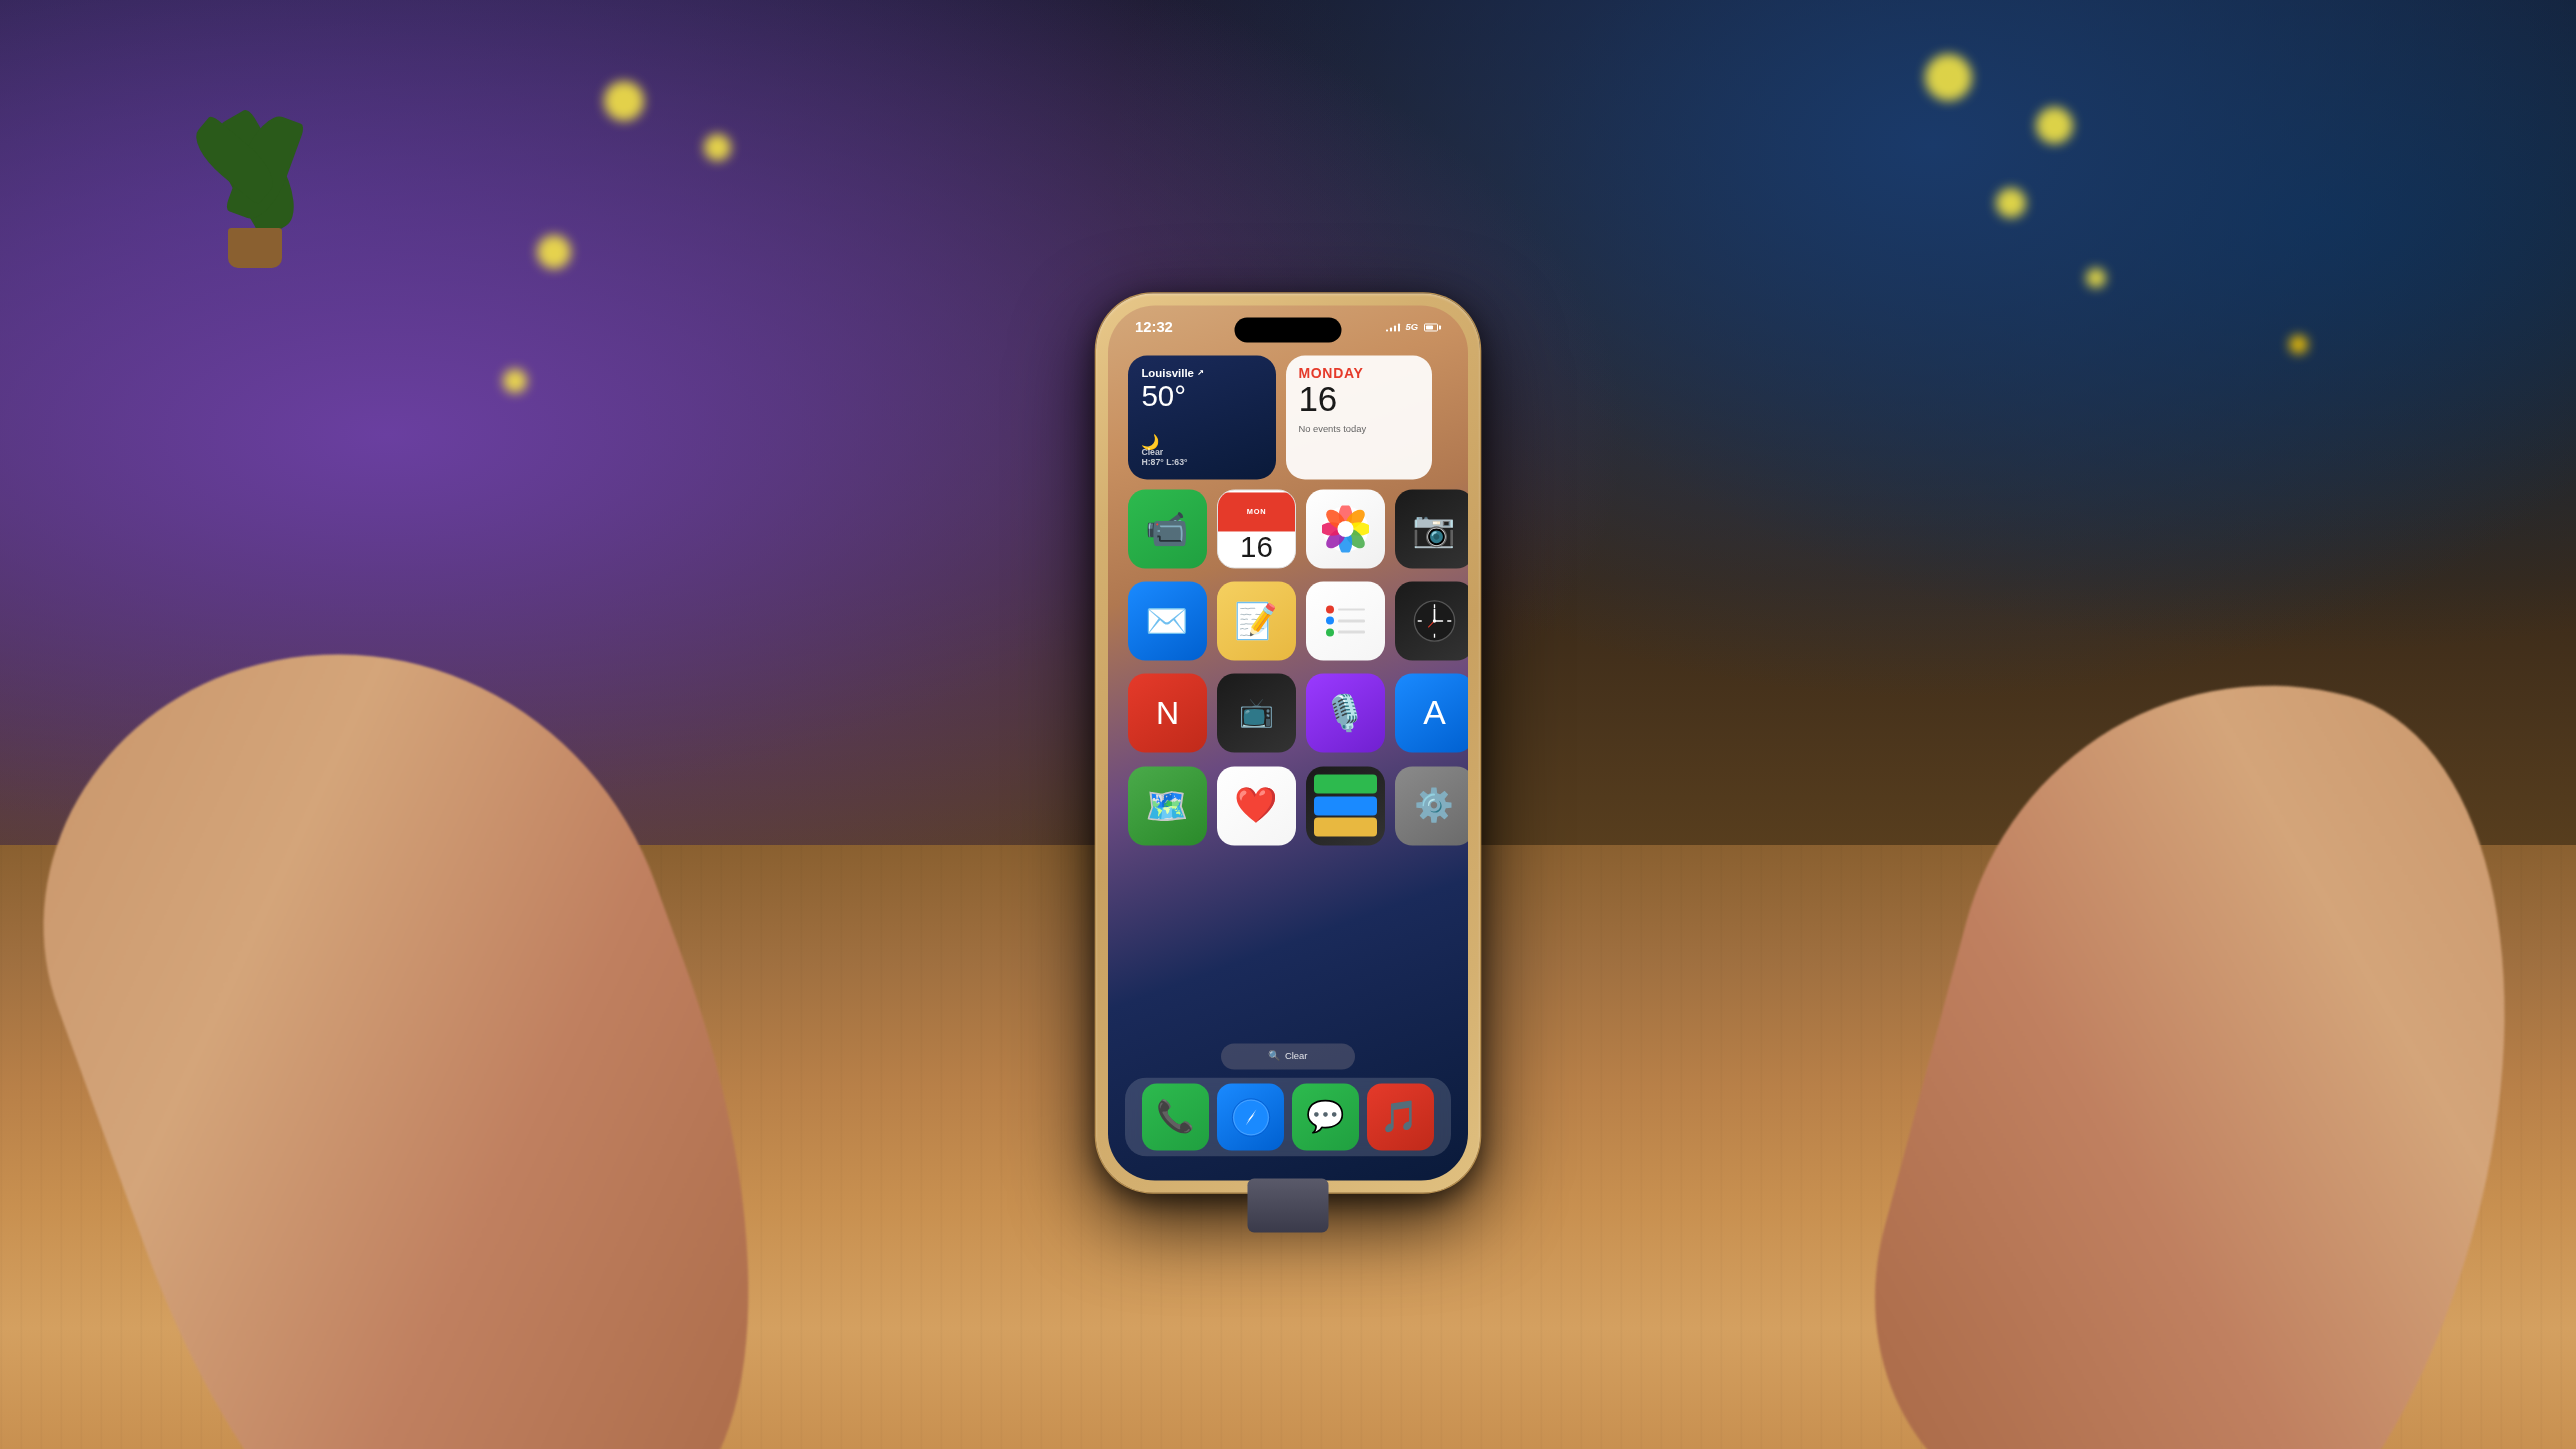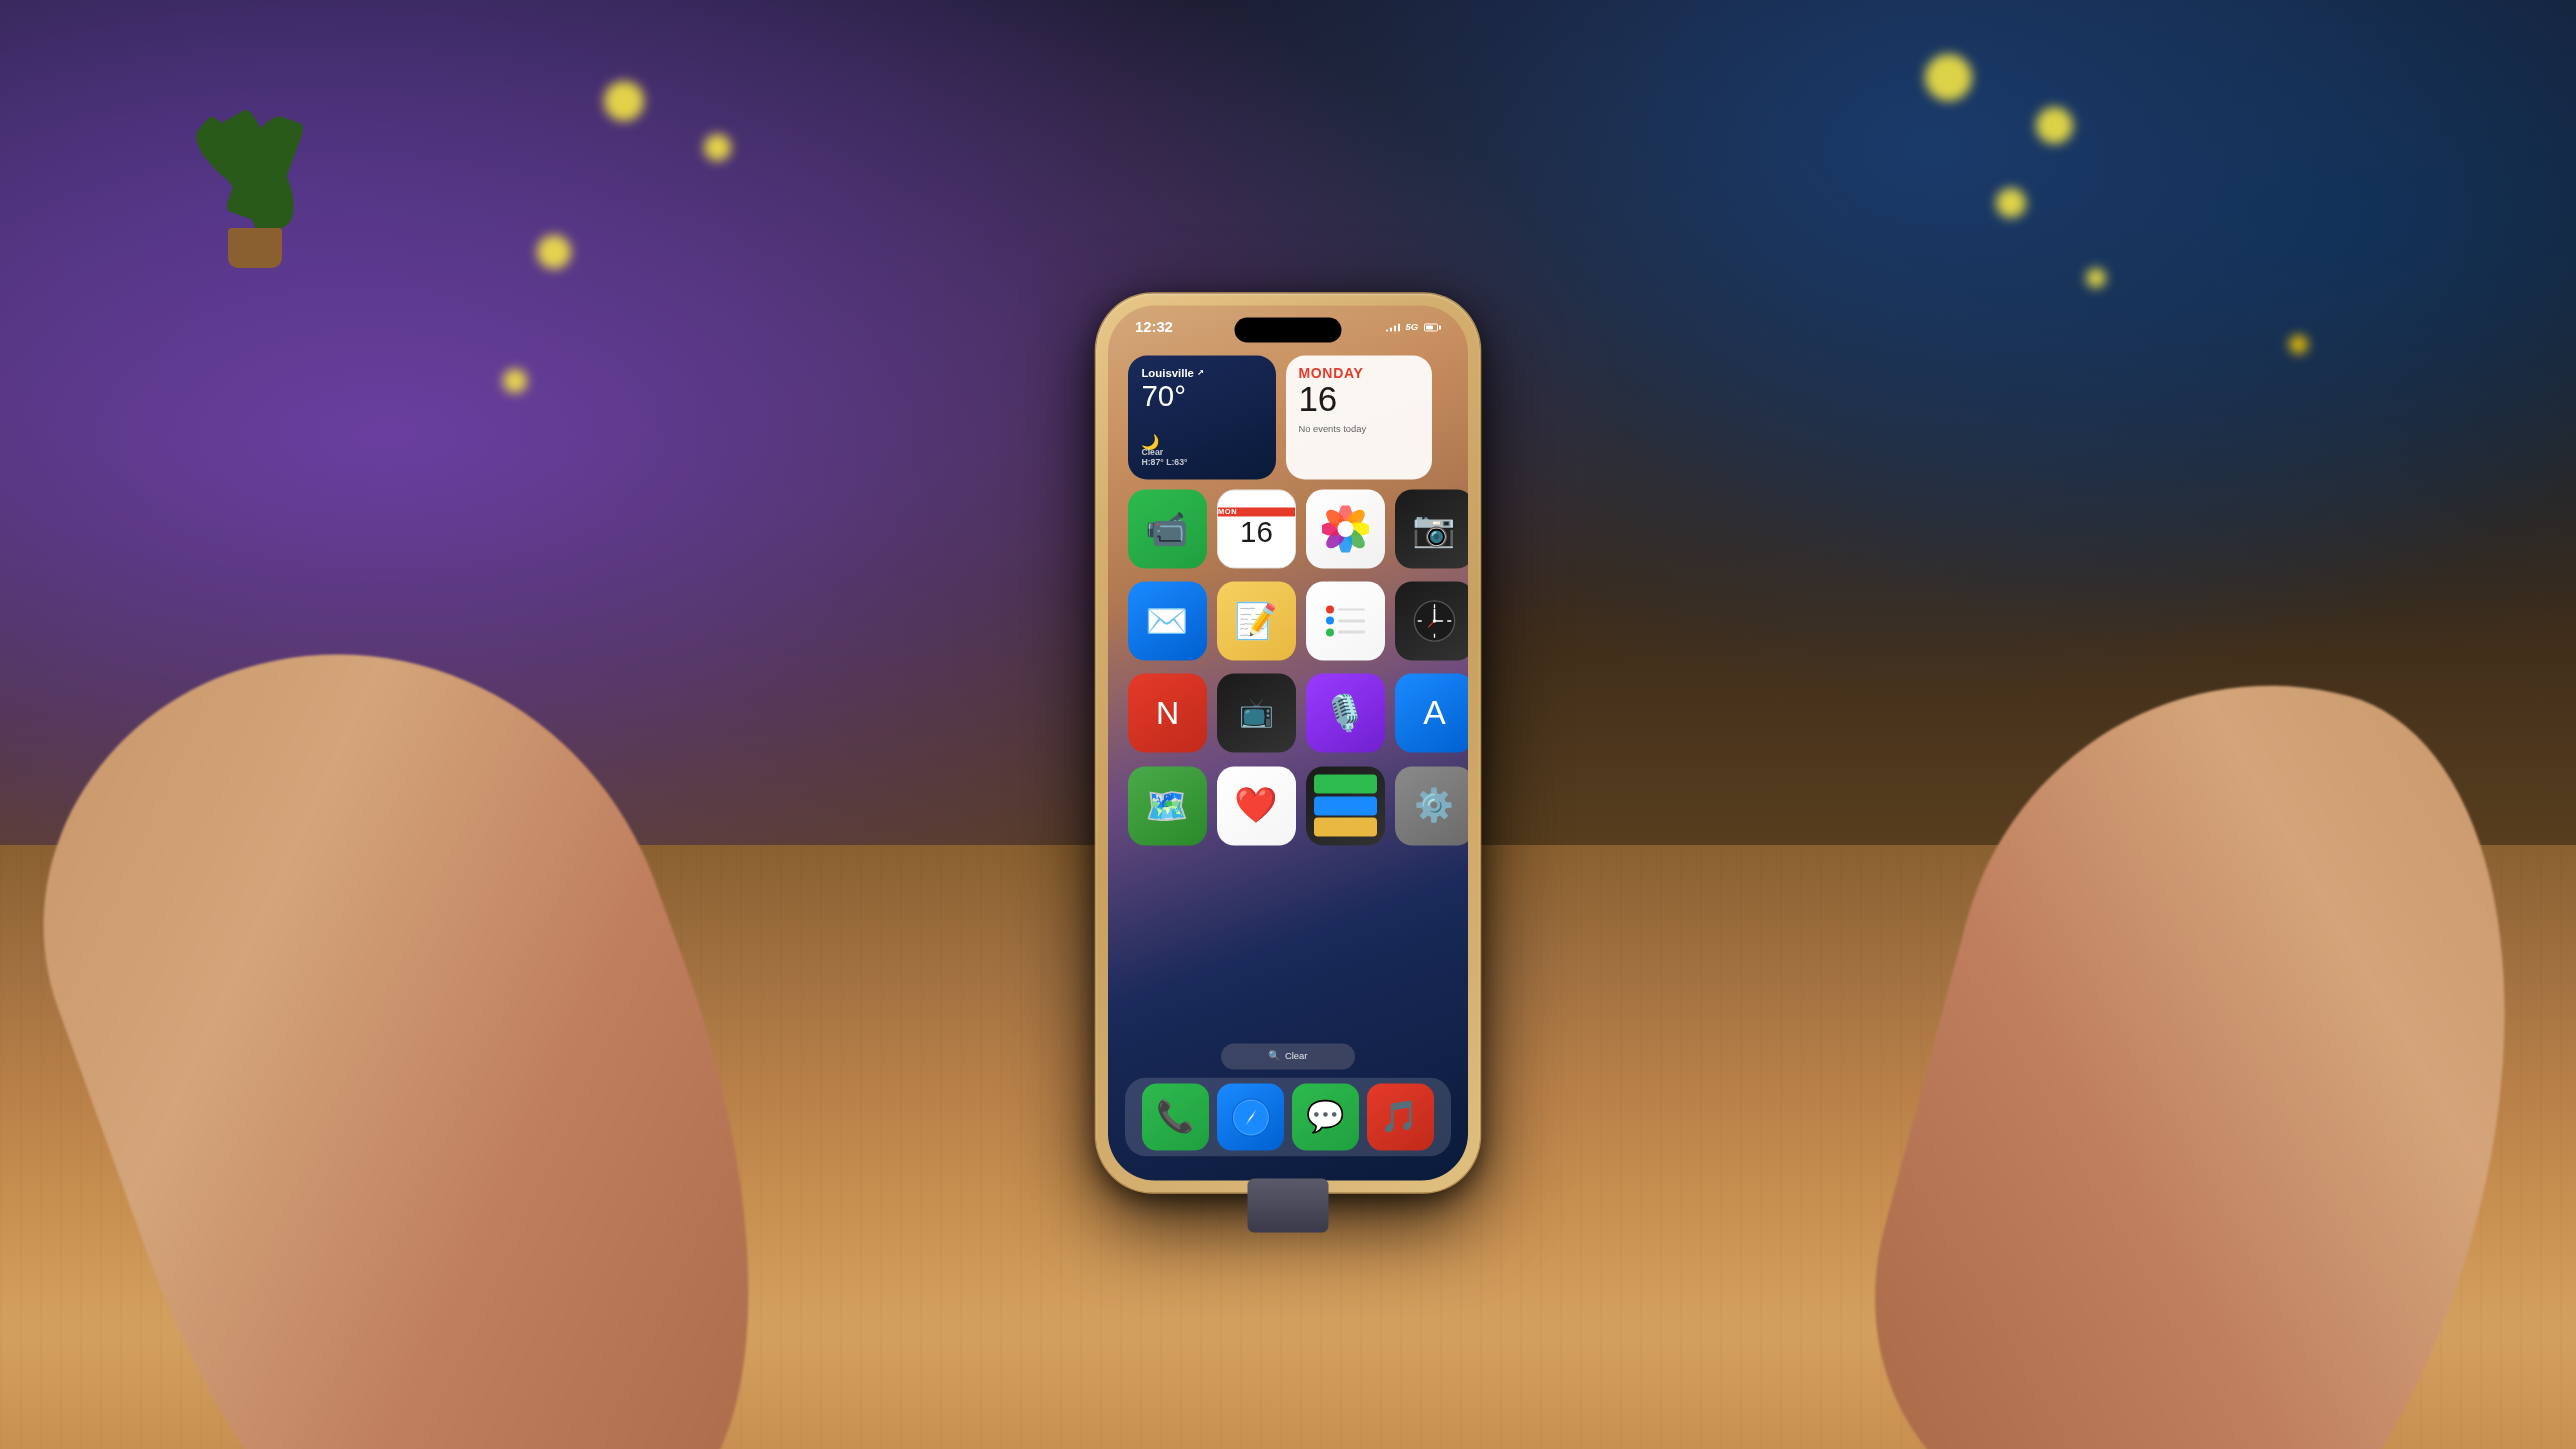--- a/index.html
+++ b/index.html
@@ -331,24 +331,25 @@
       display: flex;
       flex-direction: column;
       align-items: center;
       justify-content: center;
       width: 100%;
       height: 100%;
     }
     .cal-icon-top {
       background: #e53a2a;
       width: 100%;
+      text-align: center;
       color: #fff;
       font-size: 7.4px;
       font-weight: 700;
-      padding: 0 0;
+      padding: 15px 0;
       letter-spacing: 0.7px;
     }
     .cal-icon-num {
       font-size: 29.5px;
       font-weight: 300;
       color: #1a1a1a;
       line-height: 1.1;
     }
     .app-photos { background: linear-gradient(145deg, #fff, #f0f0f0); }
     .app-camera { background: linear-gradient(145deg, #1a1a1a, #333); }
@@ -579,21 +580,21 @@
         </div>
       </div>
 
       <div class="widgets-row">
 
         <div class="weather-widget">
           <div class="weather-city">
             <span>Louisville</span>
             <span style="font-size:8px;">↗</span>
           </div>
-          <div class="weather-temp">70°</div>
+          <div class="weather-temp">50°</div>
           <div class="weather-moon">🌙</div>
           <div class="weather-hl">
             <span>Clear</span><br>
             <span>H:87°</span> <span>L:63°</span>
           </div>
         </div>
 
         <div class="calendar-widget">
           <div class="cal-day-name">MONDAY</div>
           <div class="cal-day-num">16</div>

